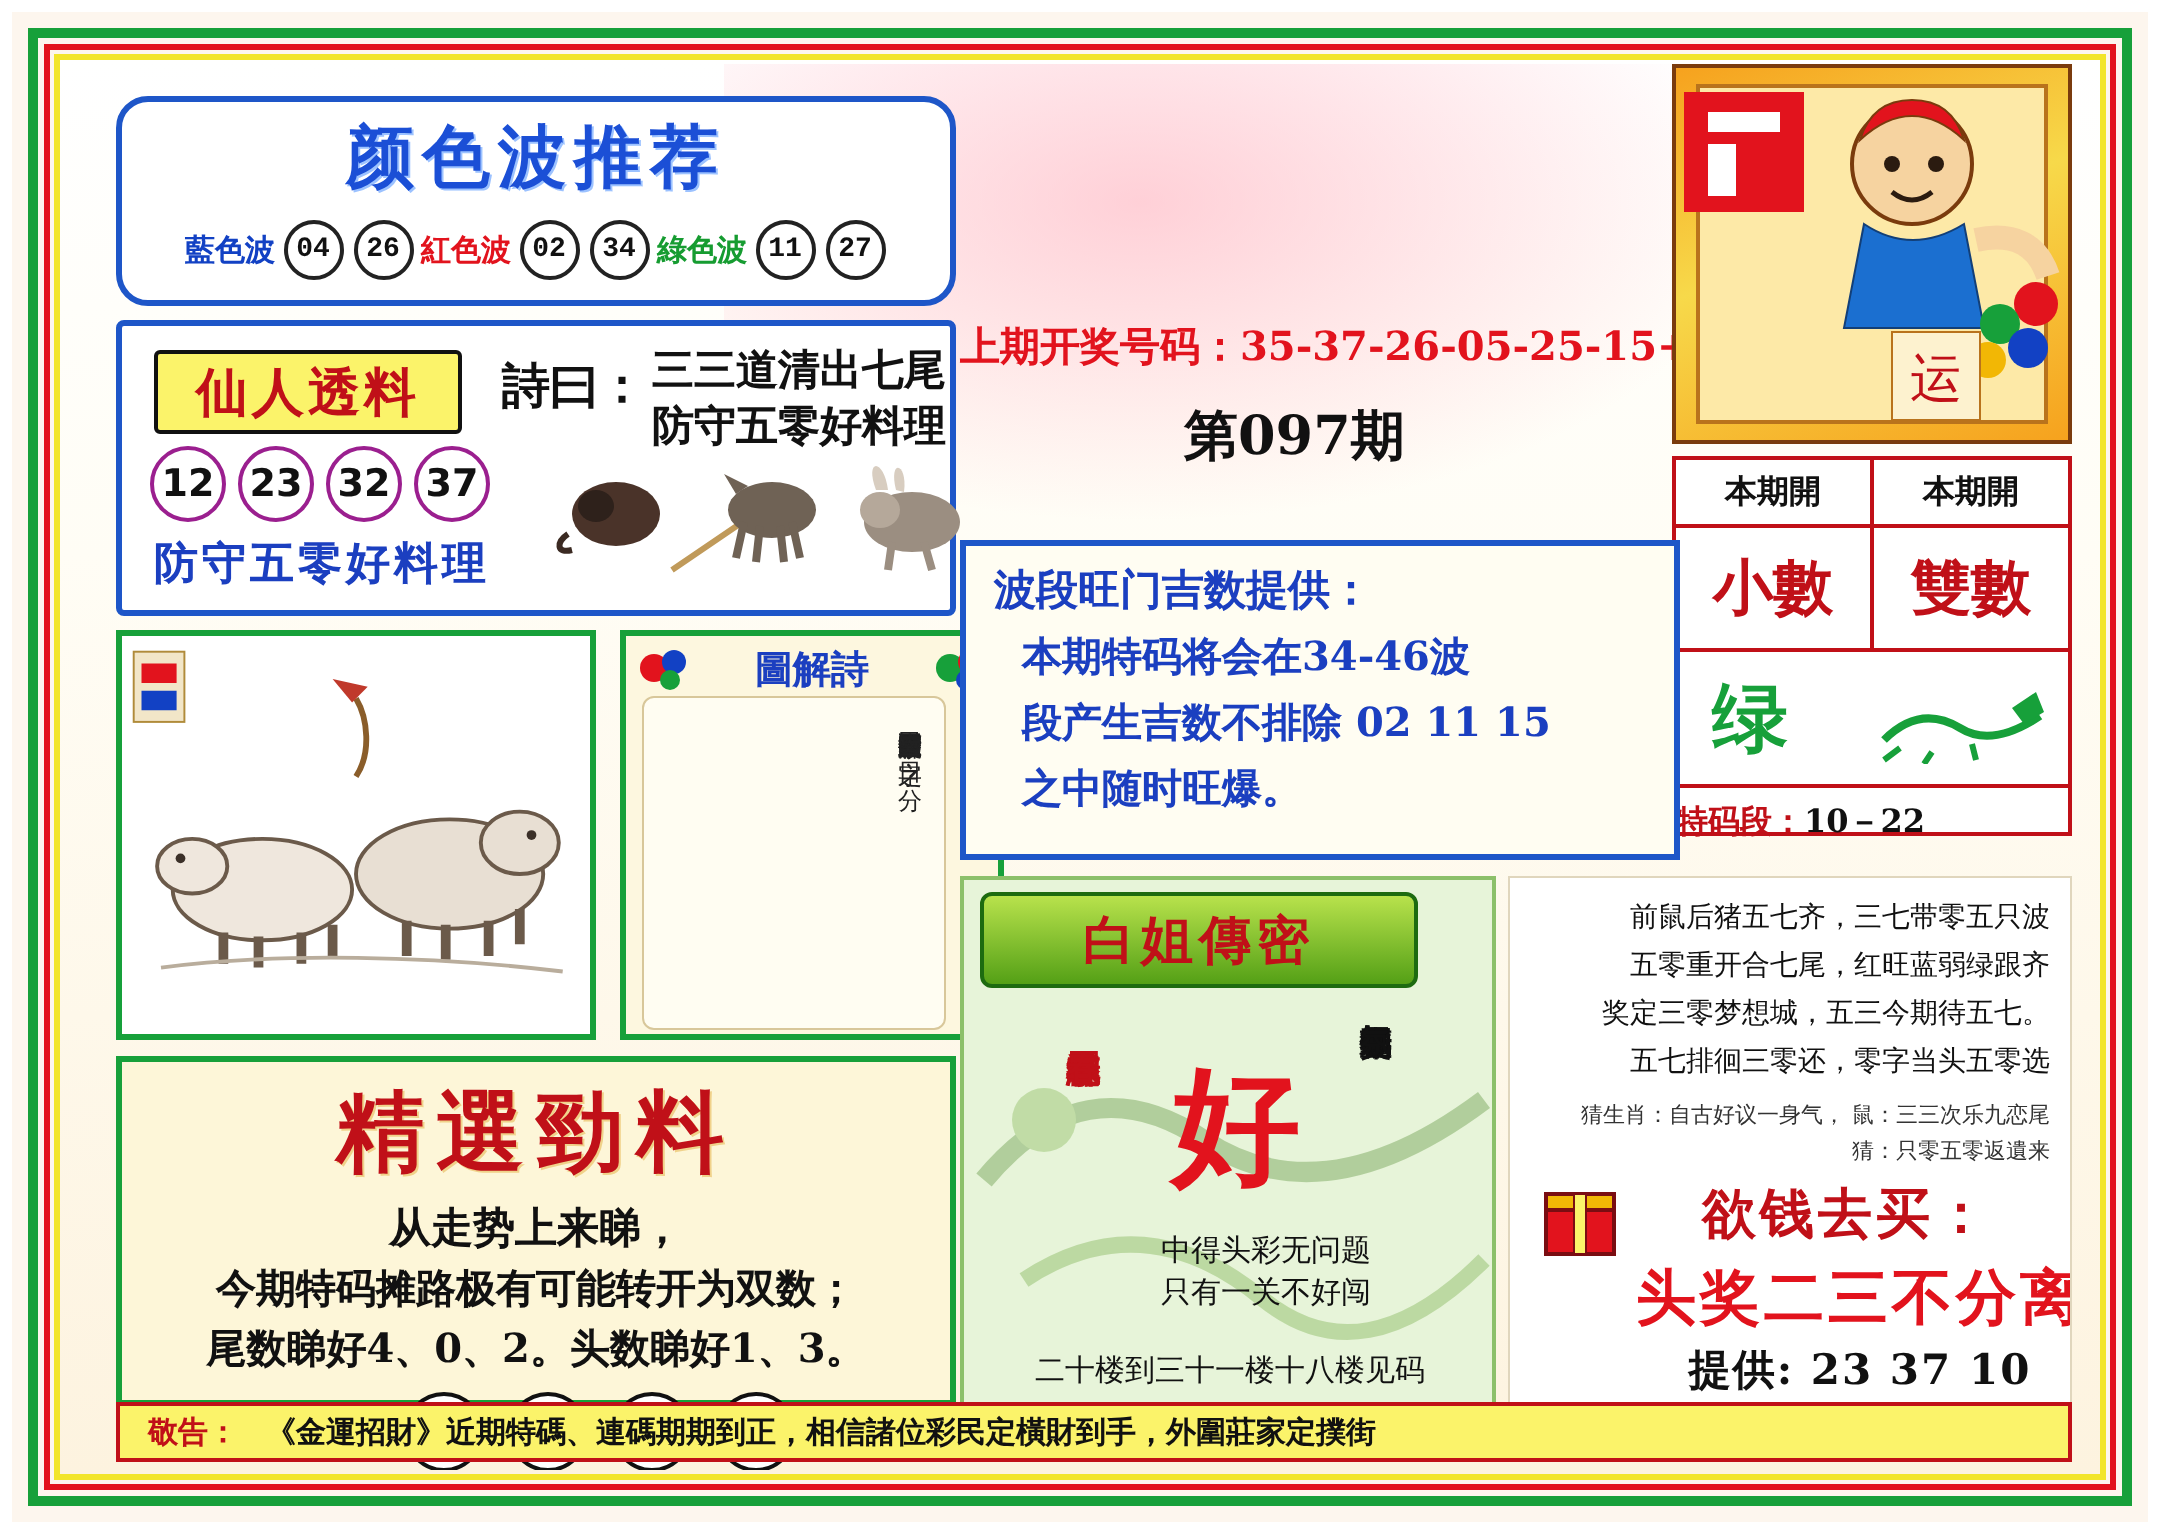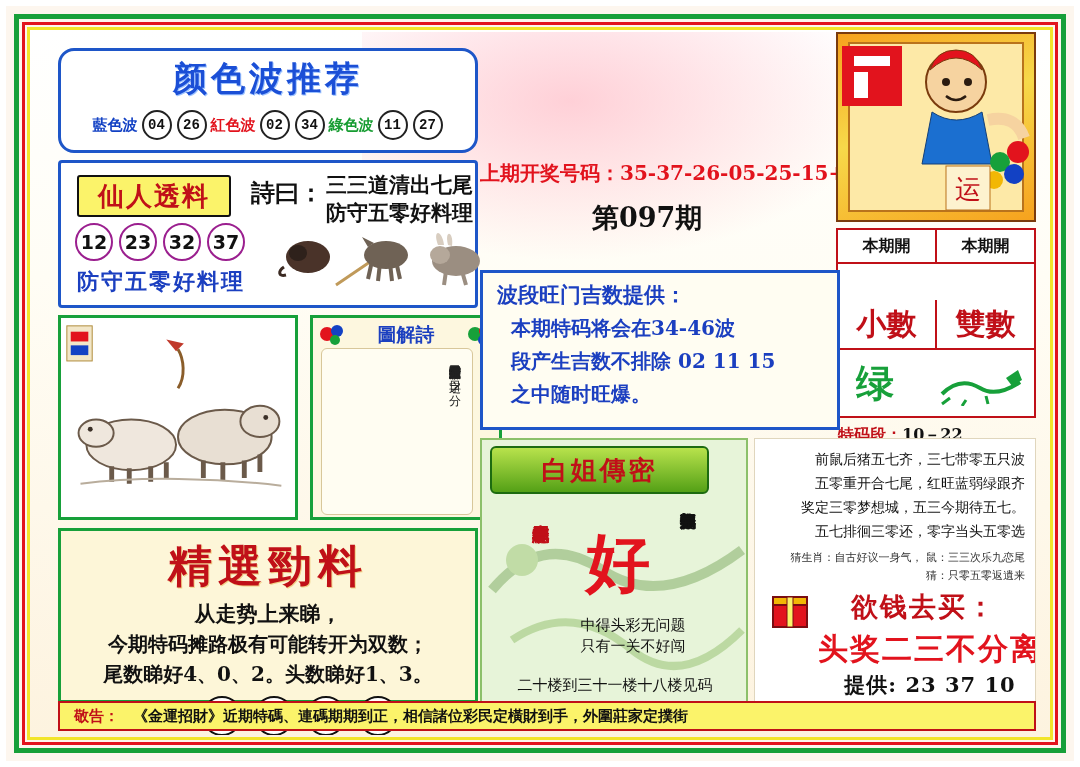--- a/index.html
+++ b/index.html
@@ -200,21 +200,21 @@
     position:absolute;right:12px;top:196px;width:200px;height:190px;
     border:2px solid #c01018;box-sizing:border-box;background:#fff;
   }
   .rt-head{display:flex;height:34px;}
   .rt-head > div{
     flex:1;display:flex;align-items:center;justify-content:center;
     font-family:"DejaVu Serif","Liberation Serif",serif;
     font-size:16px;font-weight:bold;color:#111;border-bottom:2px solid #c01018;
   }
   .rt-head > div:first-child{border-right:2px solid #c01018;}
-  .rt-vals{display:flex;height:50px;margin-top:36px;}
+  .rt-vals{display:flex;height:62px;}
   .rt-vals > div{
     flex:1;display:flex;align-items:center;justify-content:center;
     font-family:"DejaVu Serif","Liberation Serif",serif;
     font-size:30px;font-weight:bold;color:#c01018;border-bottom:2px solid #c01018;
   }
   .rt-vals > div:first-child{border-right:2px solid #c01018;}
   .rt-green{
     height:66px;display:flex;align-items:center;
     border-bottom:2px solid #c01018;position:relative;
   }

